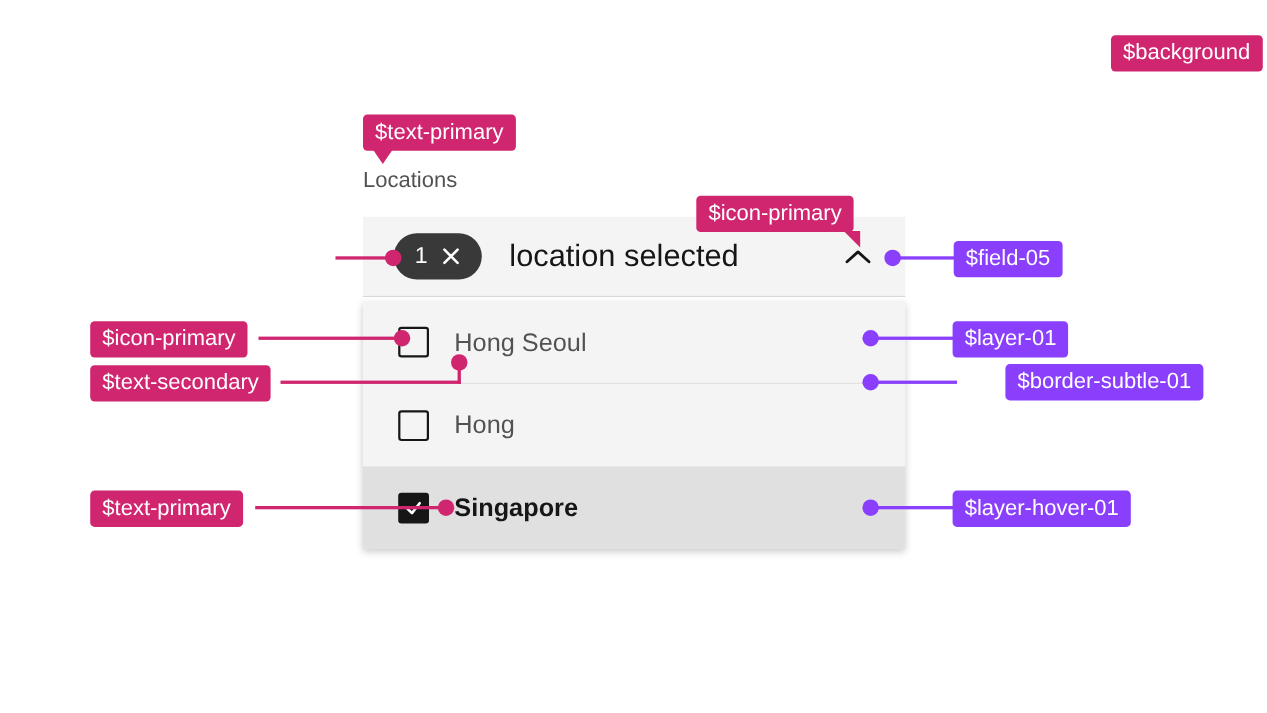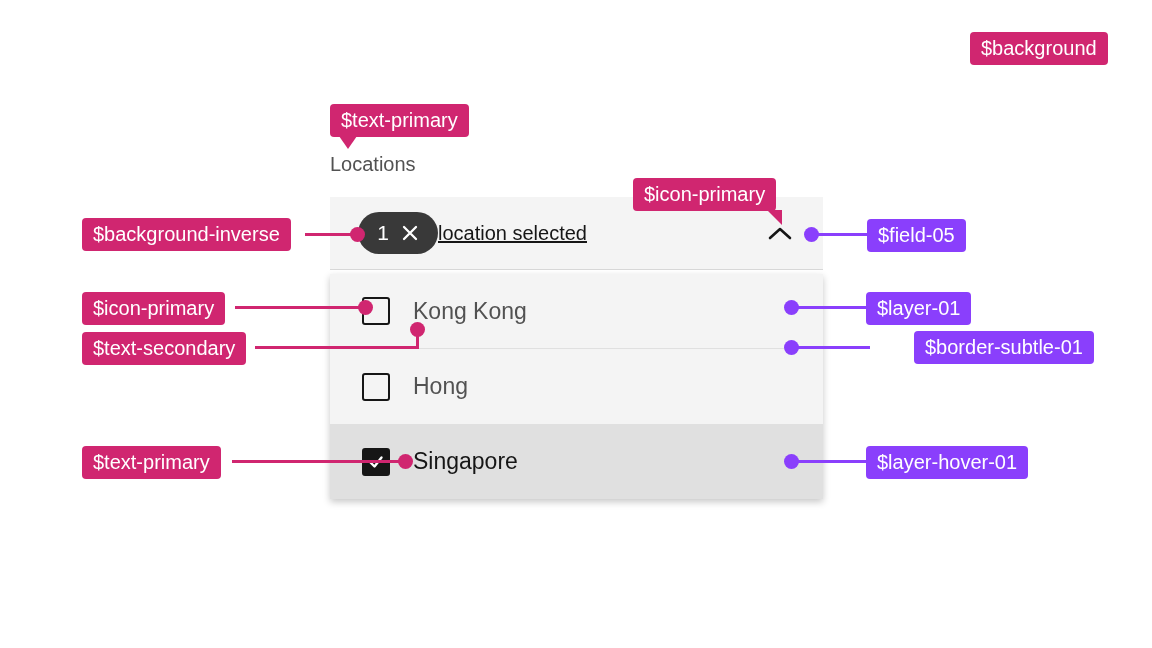--- a/index.html
+++ b/index.html
@@ -31,23 +31,22 @@
     z-index: 1; cursor: pointer;
   }
   .tag {
     width: 80px; height: 42px; border-radius: 21px;
     background: var(--background-inverse);
     display: flex; align-items: center; justify-content: center;
     gap: 12px; color: #fff; flex: none;
   }
   .tag-num { font-size: 21px; }
   .field-text {
-    margin-left: 0; font-size: 20px; color: var(--text-primary);
+    margin-left: 25px; font-size: 28px; color: var(--text-primary);
     white-space: nowrap;
-    text-decoration: underline;
   }
   .chevron { margin-left: auto; flex: none; }
 
   .menu {
     position: absolute; left: 330px; top: 274px;
     width: 493px;
     background: var(--layer-01);
     box-shadow: 0 3px 7px rgba(0,0,0,0.22);
     z-index: 1;
   }
@@ -59,21 +58,21 @@
   }
   .row.bordered { border-bottom: 1px solid var(--border-subtle-01); }
   .row.hovered { background: var(--layer-hover-01); }
   .cbx {
     width: 28px; height: 28px; box-sizing: border-box;
     border: 2.5px solid var(--icon-primary); border-radius: 3px;
     flex: none; display: flex; align-items: center; justify-content: center;
   }
   .cbx.checked { background: var(--icon-primary); }
   .row-label { font-size: 23px; color: var(--text-secondary); white-space: nowrap; }
-  .row-label.primary { color: var(--text-primary); }
+  .row-label.primary { color: var(--text-primary); font-weight: bold; }
 
   
   .annot {
     position: absolute; height: 33px; line-height: 33px;
     padding: 0 11px; border-radius: 4px;
     color: #fff; font-size: 20px; white-space: nowrap;
     z-index: 10;
   }
   .annot.magenta { background: var(--magenta); }
   .annot.purple  { background: var(--purple); }
@@ -119,21 +118,21 @@
     </div>
     <span class="field-text">location selected</span>
     <svg class="chevron" width="26" height="15" viewBox="0 0 26 15">
       <polyline points="3,12 13,3 23,12" stroke="#161616" stroke-width="2.6" fill="none" stroke-linecap="round" stroke-linejoin="round"></polyline>
     </svg>
   </div>
 
   <div class="menu">
     <div class="row bordered">
       <span class="cbx"></span>
-      <span class="row-label">Kong Kong</span>
+      <span class="row-label">Hong Seoul</span>
     </div>
     <div class="row">
       <span class="cbx"></span>
       <span class="row-label">Hong</span>
     </div>
     <div class="row hovered">
       <span class="cbx checked">
         <svg width="18" height="18" viewBox="0 0 18 18">
           <polyline points="3.5,9.5 7.5,13.5 14.5,4.5" stroke="#ffffff" stroke-width="2.4" fill="none" stroke-linecap="round" stroke-linejoin="round"></polyline>
         </svg>
@@ -154,29 +153,28 @@
 
   <div class="dot magenta" style="left:350px; top:227px;"></div>
   <div class="dot magenta" style="left:358px; top:300px;"></div>
   <div class="dot magenta" style="left:410px; top:322px;"></div>
   <div class="dot magenta" style="left:398px; top:454px;"></div>
   <div class="dot purple" style="left:804px; top:227px;"></div>
   <div class="dot purple" style="left:784px; top:300px;"></div>
   <div class="dot purple" style="left:784px; top:340px;"></div>
   <div class="dot purple" style="left:784px; top:454px;"></div>
 
-  <div class="annot magenta" style="left:970px; top:32px;">$background</div>
+  <div class="annot magenta" style="left:1010px; top:32px;">$background</div>
 
   <div class="annot magenta" style="left:330px; top:104px;">$text-primary</div>
   <div class="tail center" style="left:339px; top:136px;"></div>
 
   <div class="annot magenta" style="left:633px; top:178px;">$icon-primary</div>
   <div class="tail right" style="left:767px; top:210px;"></div>
 
-  <div class="annot magenta" style="left:82px; top:218px;">$background-inverse</div>
   <div class="annot magenta" style="left:82px; top:292px;">$icon-primary</div>
   <div class="annot magenta" style="left:82px; top:332px;">$text-secondary</div>
   <div class="annot magenta" style="left:82px; top:446px;">$text-primary</div>
 
   <div class="annot purple" style="left:867px; top:219px;">$field-05</div>
   <div class="annot purple" style="left:866px; top:292px;">$layer-01</div>
   <div class="annot purple" style="left:866px; top:331px;margin-left:48px;">$border-subtle-01</div>
   <div class="annot purple" style="left:866px; top:446px;">$layer-hover-01</div>
 
 </div>

